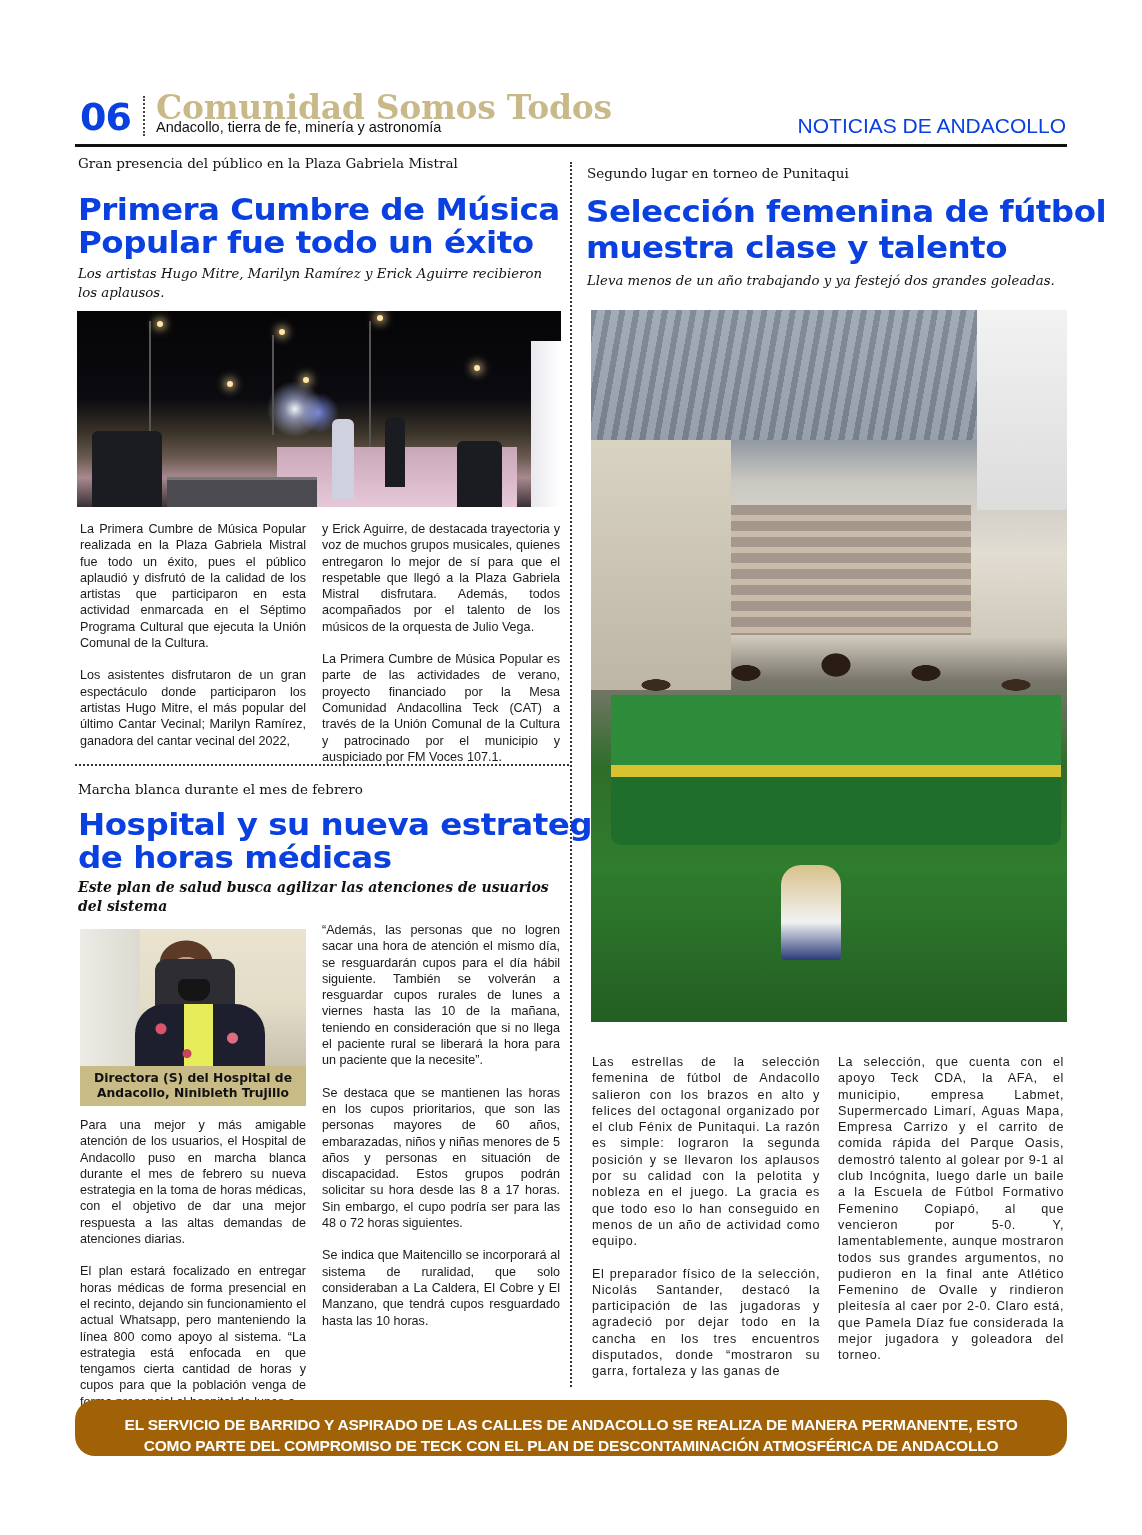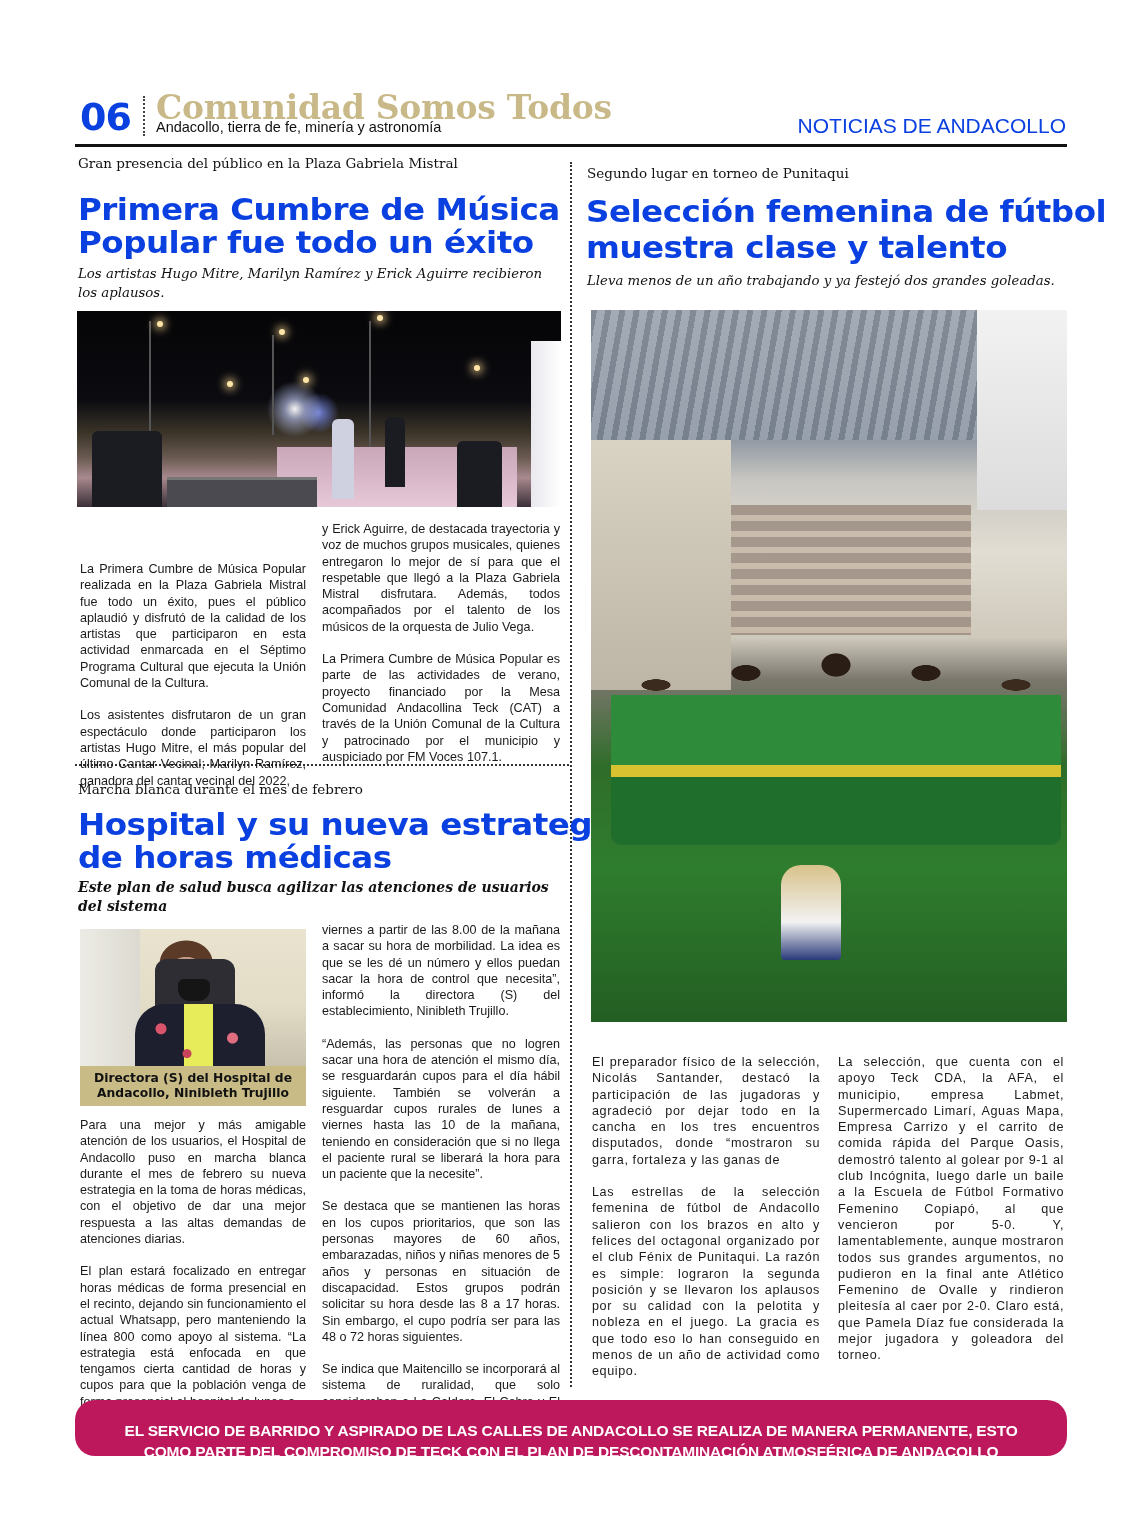--- a/index.html
+++ b/index.html
@@ -66,21 +66,21 @@
   .photo-director .body { position: absolute; left: 55px; top: 75px; width: 130px; height: 62px; background:
       radial-gradient(circle at 20% 40%, #d9536a 0 5px, transparent 6px),
       radial-gradient(circle at 75% 55%, #e06c7f 0 5px, transparent 6px),
       radial-gradient(circle at 40% 80%, #c9445b 0 4px, transparent 5px),
       linear-gradient(to right, #1d1e2e 0 38%, #e7ec5a 38% 60%, #1d1e2e 60% 100%); border-radius: 30px 30px 0 0; }
   .photo-director .tile { position: absolute; left: 0; top: 0; width: 60px; height: 137px; background: linear-gradient(to right, #ecebe5, #dcdad0); }
 
   .caption-box { position: absolute; left: 80px; top: 1066px; width: 226px; height: 40px; background: #c9bb86; font-family: "DejaVu Sans", sans-serif; font-weight: bold; font-size: 12.3px; line-height: 14.5px; color: #111; text-align: center; padding-top: 5px; }
 
   
-  .banner { position: absolute; left: 75px; top: 1400px; width: 992px; height: 56px; background: #be185d; color: #fff; font-family: "Liberation Sans", sans-serif; font-weight: bold; font-size: 15.5px; line-height: 21px; text-align: center; padding-top: 20px; letter-spacing: -0.2px; border-radius: 20px; }
+  .banner { position: absolute; left: 75px; top: 1400px; width: 992px; height: 56px; background: #a16207; color: #fff; font-family: "Liberation Sans", sans-serif; font-weight: bold; font-size: 15.5px; line-height: 21px; text-align: center; padding-top: 14px; letter-spacing: -0.2px; border-radius: 20px; }
 </style>
 </head>
 <body>
 
 <div class="page-num">06</div>
 <div class="mast-sep"></div>
 <div class="mast-title">Comunidad Somos Todos</div>
 <div class="mast-sub">Andacollo, tierra de fe, minería y astronomía</div>
 <div class="mast-right">NOTICIAS DE ANDACOLLO</div>
 <div class="mast-rule"></div>
@@ -108,21 +108,21 @@
     <div class="lamp" style="left:150px; top:70px;"></div>
     <div class="stage"></div>
     <div class="console"></div>
     <div class="person" style="left:15px; top:120px; width:70px; height:76px;"></div>
     <div class="person" style="left:255px; top:108px; width:22px; height:80px; background:#cfd0e0;"></div>
     <div class="person" style="left:308px; top:106px; width:20px; height:70px;"></div>
     <div class="person" style="left:380px; top:130px; width:45px; height:66px;"></div>
     <div class="wall"></div>
   </div>
 
-  <div class="col" style="left:80px; top:521px; width:226px;margin-top:40px;">
+  <div class="col" style="left:80px; top:521px; width:226px;">
     <p>La Primera Cumbre de Música Popular realizada en la Plaza Gabriela Mistral fue todo un éxito, pues el público aplaudió y disfrutó de la calidad de los artistas que participaron en esta actividad enmarcada en el Séptimo Programa Cultural que ejecuta la Unión Comunal de la Cultura.</p>
     <p>Los asistentes disfrutaron de un gran espectáculo donde participaron los artistas Hugo Mitre, el más popular del último Cantar Vecinal; Marilyn Ramírez, ganadora del cantar vecinal del 2022,</p>
   </div>
   <div class="col" style="left:322px; top:521px; width:238px;">
     <p>y Erick Aguirre, de destacada trayectoria y voz de muchos grupos musicales, quienes entregaron lo mejor de sí para que el respetable que llegó a la Plaza Gabriela Mistral disfrutara. Además, todos acompañados por el talento de los músicos de la orquesta de Julio Vega.</p>
     <p>La Primera Cumbre de Música Popular es parte de las actividades de verano, proyecto financiado por la Mesa Comunidad Andacollina Teck (CAT) a través de la Unión Comunal de la Cultura y patrocinado por el municipio y auspiciado por FM Voces 107.1.</p>
   </div>
 </section>
 
 <section>
@@ -142,21 +142,20 @@
   <div class="caption-box">
     <div>Directora (S) del Hospital de</div>
     <div>Andacollo, Ninibleth Trujillo</div>
   </div>
 
   <div class="col" style="left:80px; top:1117px; width:226px;">
     <p>Para una mejor y más amigable atención de los usuarios, el Hospital de Andacollo puso en marcha blanca durante el mes de febrero su nueva estrategia en la toma de horas médicas, con el objetivo de dar una mejor respuesta a las altas demandas de atenciones diarias.</p>
     <p>El plan estará focalizado en entregar horas médicas de forma presencial en el recinto, dejando sin funcionamiento el actual Whatsapp, pero manteniendo la línea 800 como apoyo al sistema. “La estrategia está enfocada en que tengamos cierta cantidad de horas y cupos para que la población venga de forma presencial al hospital de lunes a</p>
   </div>
   <div class="col" style="left:322px; top:922px; width:238px;">
-    <p>viernes a partir de las 8.00 de la mañana a sacar su hora de morbilidad. La idea es que se les dé un número y ellos puedan sacar la hora de control que necesita”, informó la directora (S) del establecimiento, Ninibleth Trujillo.</p>
     <p>“Además, las personas que no logren sacar una hora de atención el mismo día, se resguardarán cupos para el día hábil siguiente. También se volverán a resguardar cupos rurales de lunes a viernes hasta las 10 de la mañana, teniendo en consideración que si no llega el paciente rural se liberará la hora para un paciente que la necesite”.</p>
     <p>Se destaca que se mantienen las horas en los cupos prioritarios, que son las personas mayores de 60 años, embarazadas, niños y niñas menores de 5 años y personas en situación de discapacidad. Estos grupos podrán solicitar su hora desde las 8 a 17 horas. Sin embargo, el cupo podría ser para las 48 o 72 horas siguientes.</p>
     <p>Se indica que Maitencillo se incorporará al sistema de ruralidad, que solo consideraban a La Caldera, El Cobre y El Manzano, que tendrá cupos resguardado hasta las 10 horas.</p>
   </div>
 </section>
 
 <section>
   <div class="kicker" style="left:587px; top:166px;">Segundo lugar en torneo de Punitaqui</div>
   <div class="headline" style="left:586px; top:193px; transform:scaleX(1.05); line-height:36px;">
     <div>Selección femenina de fútbol</div>
@@ -167,22 +166,22 @@
   <div class="photo photo-team">
     <div class="roof"></div>
     <div class="sky"></div>
     <div class="wallbox"></div>
     <div class="stands"></div>
     <div class="team"></div>
     <div class="trophy"></div>
   </div>
 
   <div class="col" style="left:592px; top:1054px; width:228px; letter-spacing:0.6px;">
+    <p>Las estrellas de la selección femenina de fútbol de Andacollo salieron con los brazos en alto y felices del octagonal organizado por el club Fénix de Punitaqui. La razón es simple: lograron la segunda posición y se llevaron los aplausos por su calidad con la pelotita y nobleza en el juego. La gracia es que todo eso lo han conseguido en menos de un año de actividad como equipo.</p>
     <p>El preparador físico de la selección, Nicolás Santander, destacó la participación de las jugadoras y agradeció por dejar todo en la cancha en los tres encuentros disputados, donde “mostraron su garra, fortaleza y las ganas de</p>
-    <p>Las estrellas de la selección femenina de fútbol de Andacollo salieron con los brazos en alto y felices del octagonal organizado por el club Fénix de Punitaqui. La razón es simple: lograron la segunda posición y se llevaron los aplausos por su calidad con la pelotita y nobleza en el juego. La gracia es que todo eso lo han conseguido en menos de un año de actividad como equipo.</p>
   </div>
   <div class="col" style="left:838px; top:1054px; width:226px; letter-spacing:0.6px;">
     <p>La selección, que cuenta con el apoyo Teck CDA, la AFA, el municipio, empresa Labmet, Supermercado Limarí, Aguas Mapa, Empresa Carrizo y el carrito de comida rápida del Parque Oasis, demostró talento al golear por 9-1 al club Incógnita, luego darle un baile a la Escuela de Fútbol Formativo Femenino Copiapó, al que vencieron por 5-0. Y, lamentablemente, aunque mostraron todos sus grandes argumentos, no pudieron en la final ante Atlético Femenino de Ovalle y rindieron pleitesía al caer por 2-0. Claro está, que Pamela Díaz fue considerada la mejor jugadora y goleadora del torneo.</p>
   </div>
 </section>
 
 <div class="banner">
   <div>EL SERVICIO DE BARRIDO Y ASPIRADO DE LAS CALLES DE ANDACOLLO SE REALIZA DE MANERA PERMANENTE, ESTO</div>
   <div>COMO PARTE DEL COMPROMISO DE TECK CON EL PLAN DE DESCONTAMINACIÓN ATMOSFÉRICA DE ANDACOLLO</div>
 </div>

